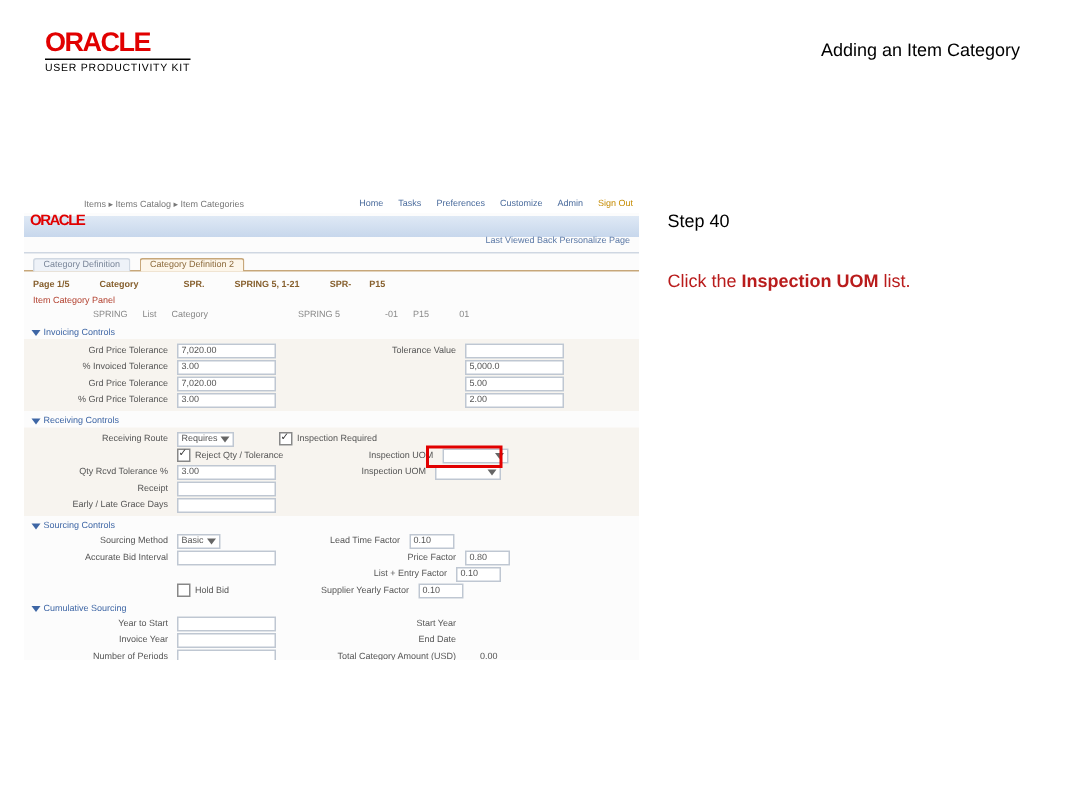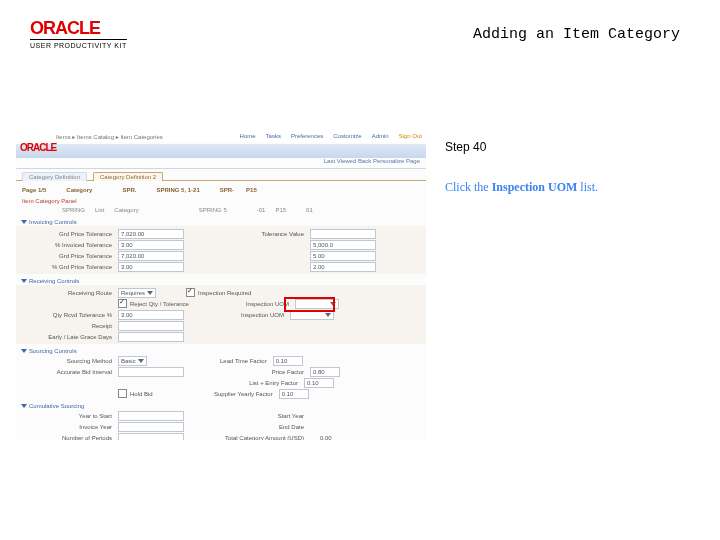--- a/index.html
+++ b/index.html
@@ -1,24 +1,24 @@
 <!DOCTYPE html>
 <html><head>
 <meta charset="utf-8">
 <style>
   html,body{margin:0;padding:0;width:720px;height:540px;font-family:Arial,Helvetica,sans-serif;background:#fff;}
   .page{position:relative;width:720px;height:540px;}
   
   .hdr{position:absolute;left:30px;top:18px;}
   .oracle-logo{font-family:Arial,sans-serif;font-weight:bold;color:#e10000;font-size:18px;letter-spacing:-1px;}
   .upk{font-size:7px;color:#000;border-top:1px solid #000;padding-top:2px;letter-spacing:0.5px;}
-  .title{position:absolute;right:40px;top:26px;font-size:15px;color:#000;font-family:Liberation Mono, monospace;}
+  .title{position:absolute;right:40px;top:26px;font-size:12px;color:#000;}
   
   .step{position:absolute;left:445px;top:140px;font-size:12px;color:#000;}
-  .instr{position:absolute;left:445px;top:180px;font-size:12px;color:#3b82f6;font-family:Liberation Serif, serif;}
+  .instr{position:absolute;left:445px;top:180px;font-size:12px;color:#b91c1c;}
   .instr b{font-weight:bold;}
   
   .shot{position:absolute;left:16px;top:130px;width:410px;height:310px;background:#fcfcfc;font-size:6px;color:#555;overflow:hidden;}
   .s-top{height:12px;background:#fff;display:flex;align-items:center;}
   .s-top .crumb{margin-left:40px;color:#777;}
   .s-top .navs{margin-left:auto;margin-right:4px;display:flex;gap:10px;color:#4a6b9c;}
   .s-top .navs span.last{color:#c58b00;}
   .s-oracle{position:absolute;left:4px;top:12px;color:#e10000;font-weight:bold;font-size:10px;letter-spacing:-1px;}
   .bluebar{margin-top:2px;height:14px;background:linear-gradient(#dfe9f5,#c7d7ec);}
   .under{height:10px;border-bottom:1px solid #cfd7e2;text-align:right;padding-right:6px;color:#5a78a6;}

